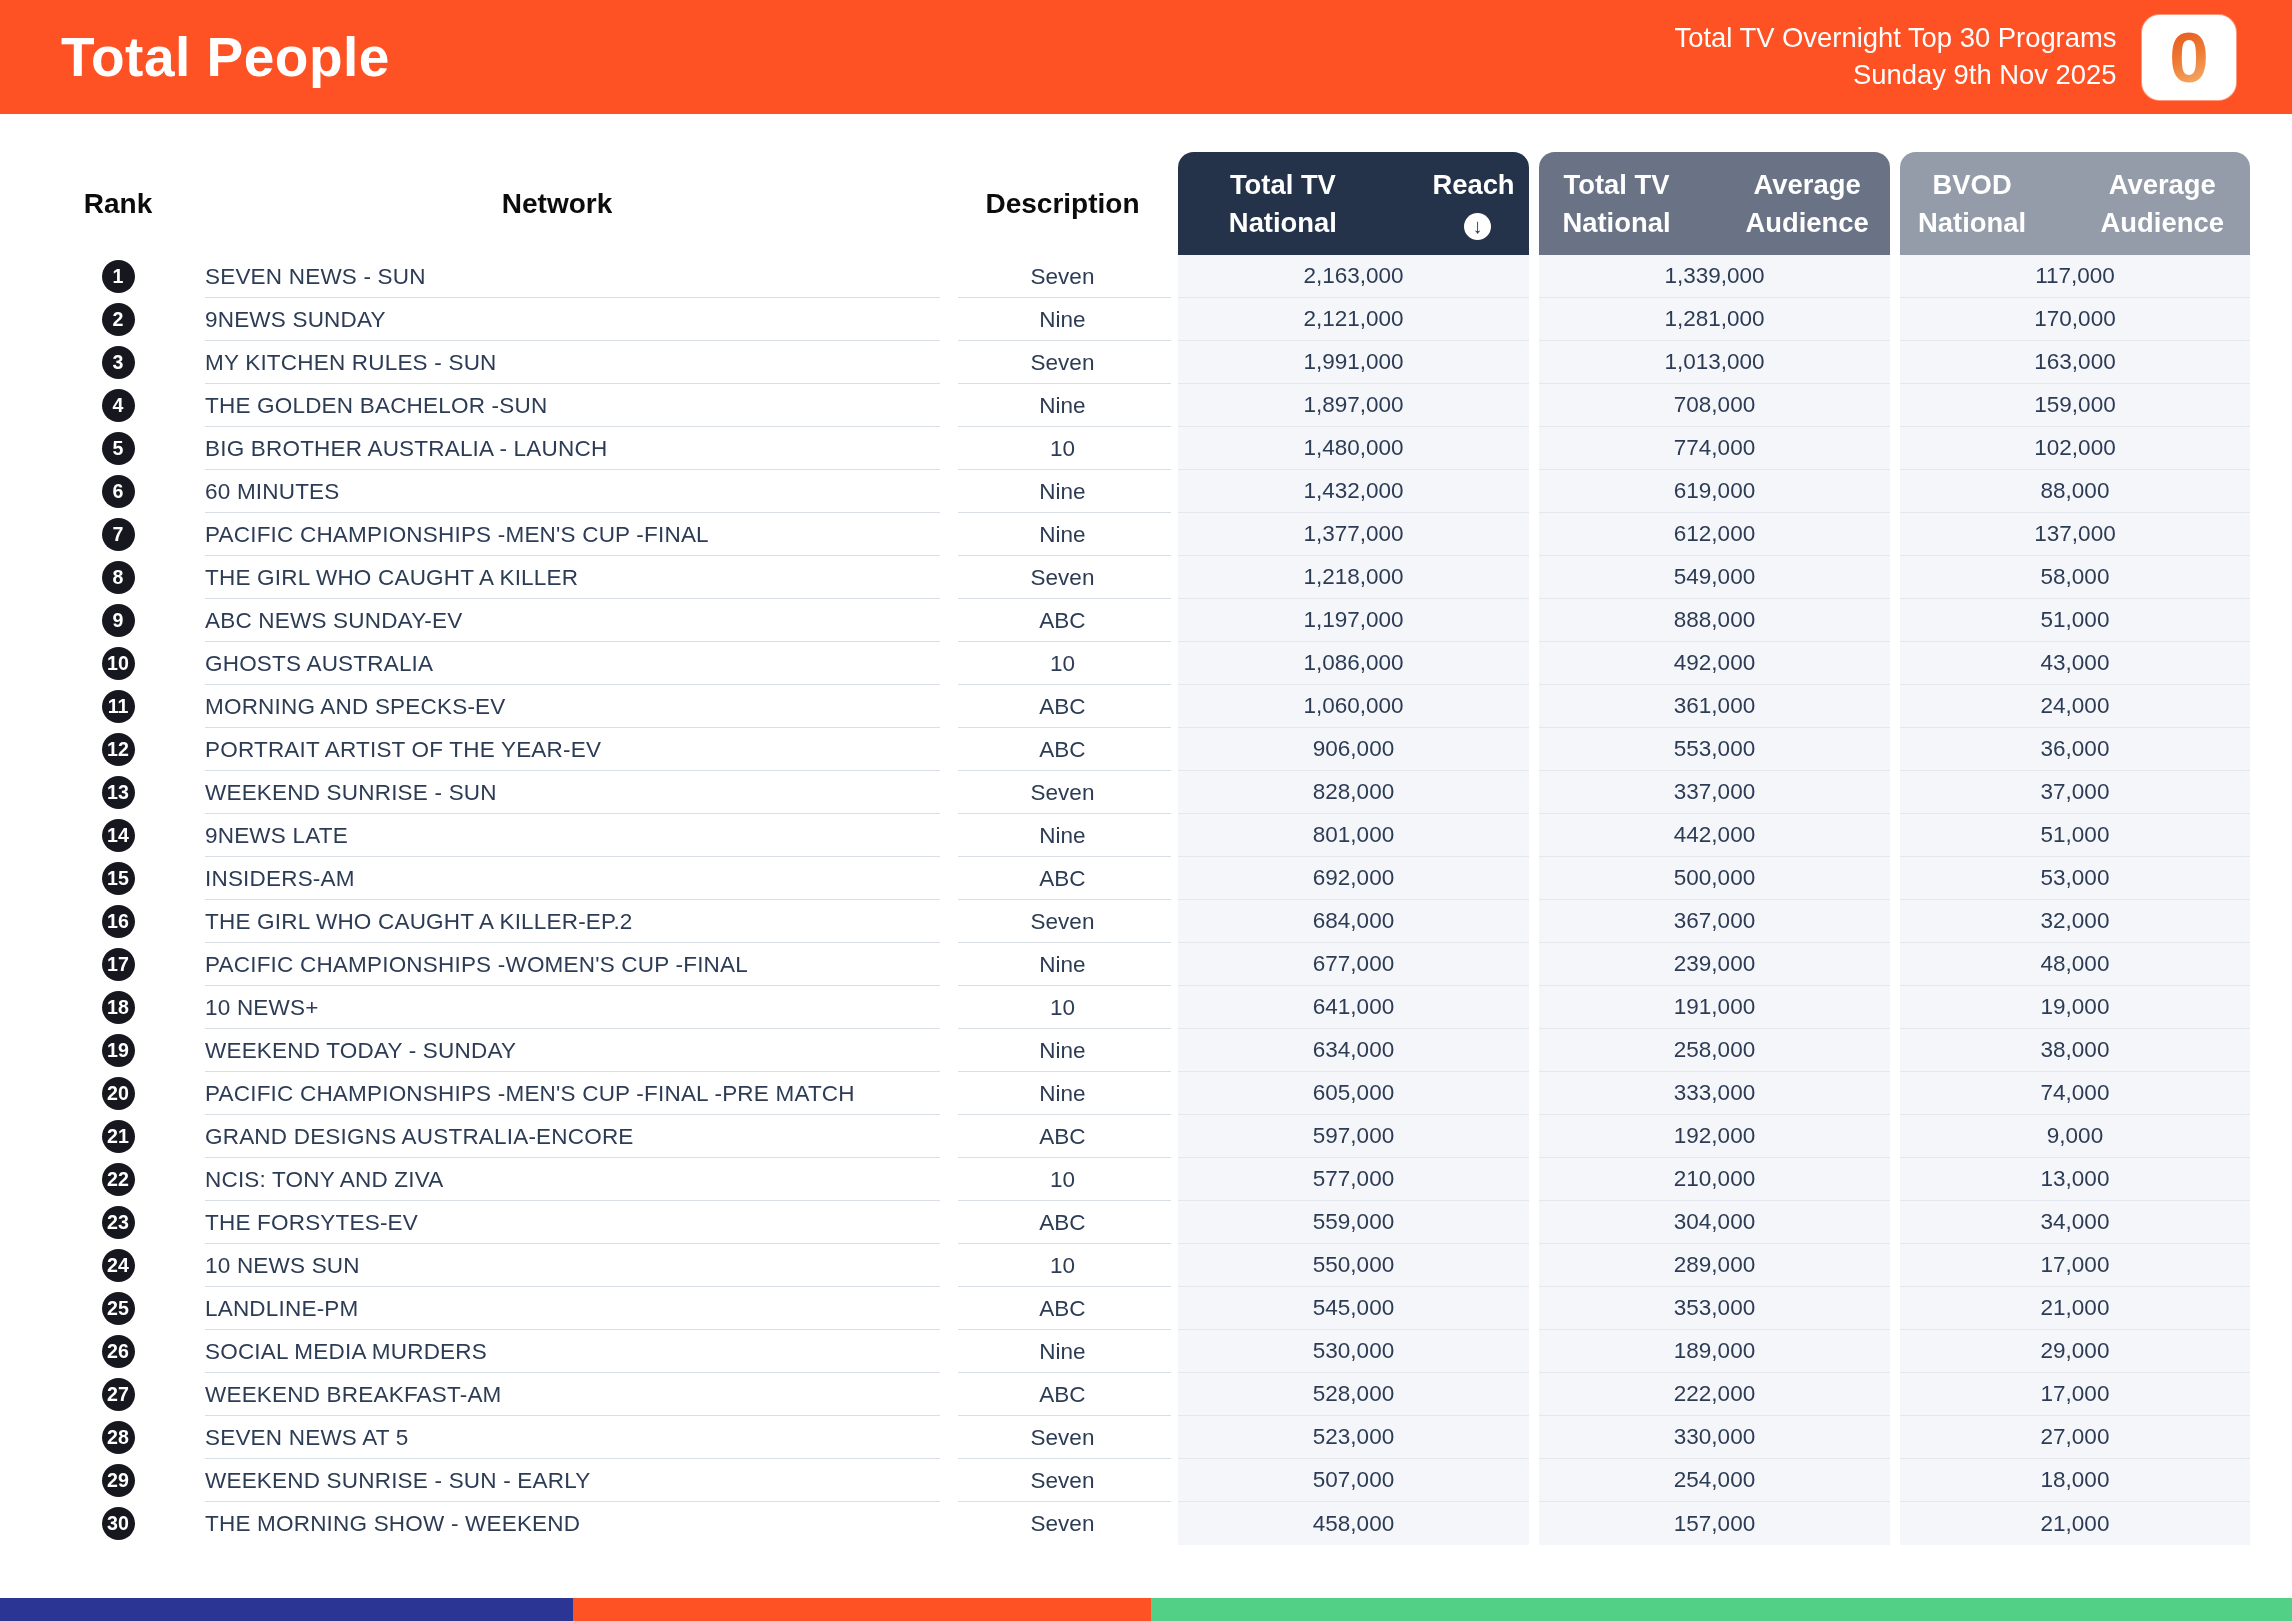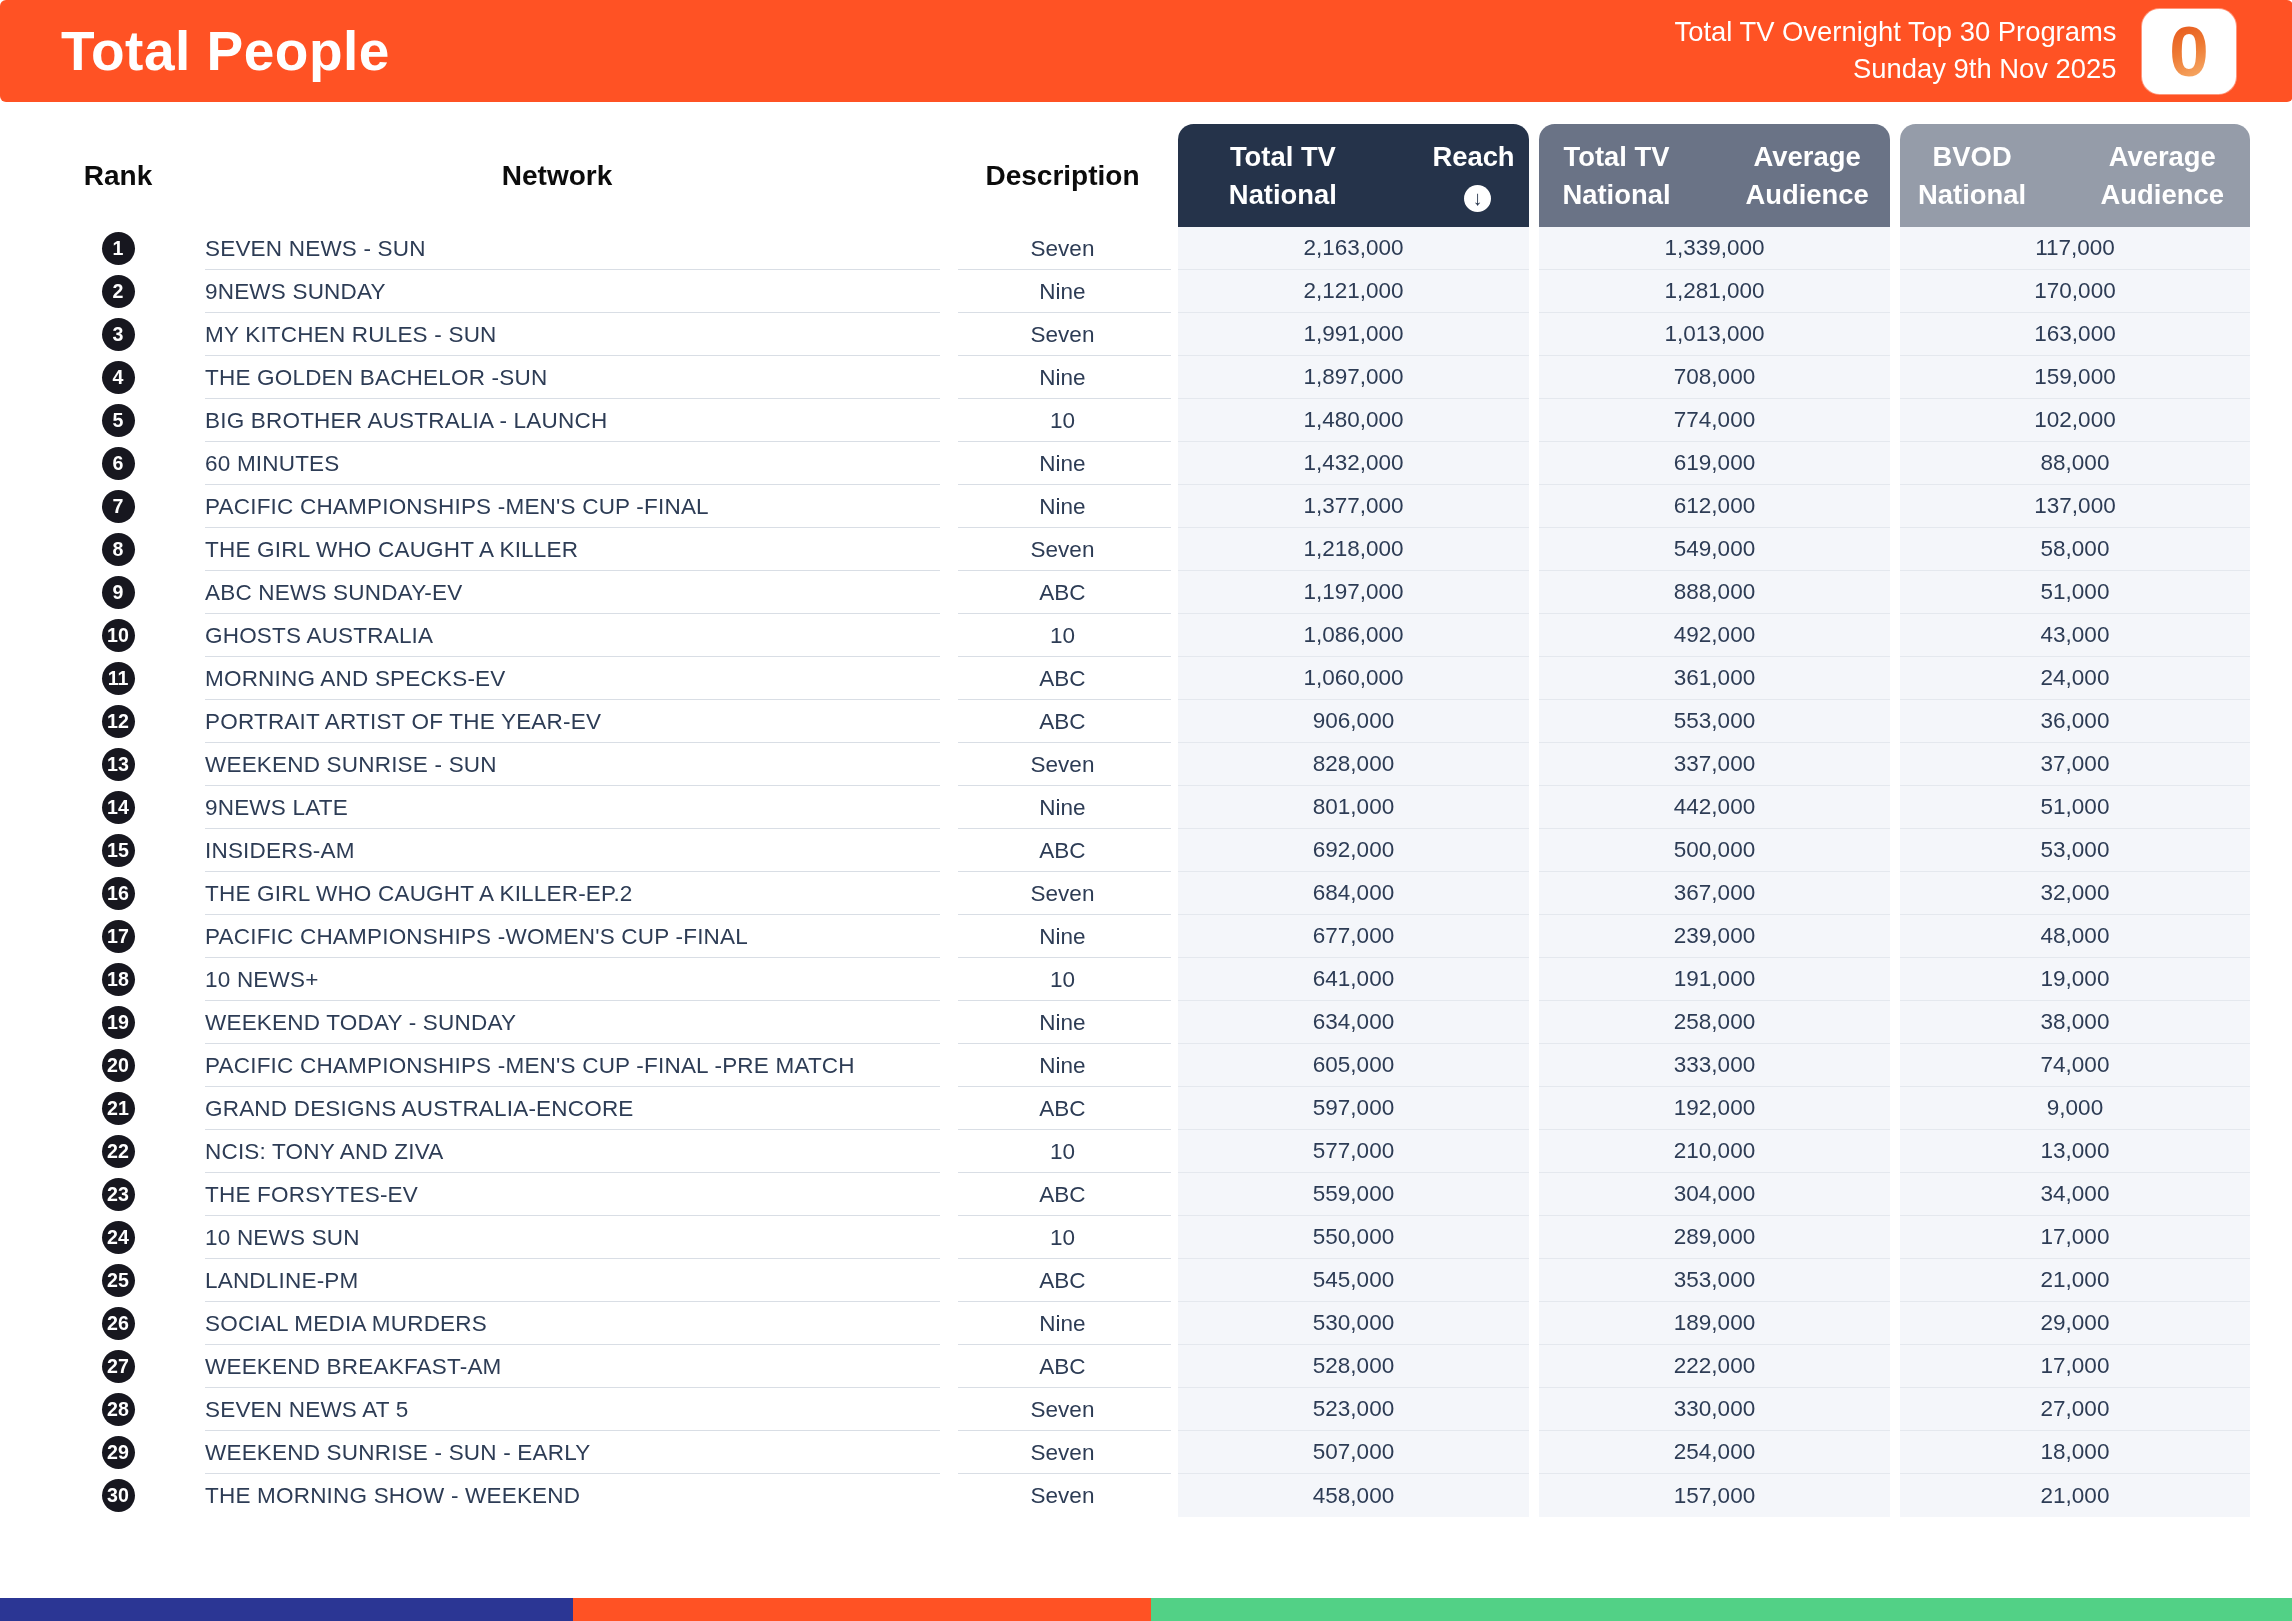--- a/index.html
+++ b/index.html
@@ -6,22 +6,22 @@
   html,body { margin:0; padding:0; }
   body {
     width:2293px; height:1621px; position:relative;
     background:#ffffff;
     font-family:"Liberation Sans", sans-serif;
     overflow:hidden;
   }
 
   
   .banner {
-    height:102px; width:100%;
-    display:flex; align-items:center;border-radius:6px;
+    height:114px; width:100%;
+    display:flex; align-items:center;
   }
   .banner-title {
     color:#fff; font-weight:bold; font-size:55px;
     padding-left:61px; letter-spacing:0.5px;
   }
   .banner-right {
     margin-left:auto; text-align:right; color:#fff;
     font-weight:normal; font-size:27.4px; line-height:1.35;
     padding-right:25.5px;
   }
@@ -33,21 +33,21 @@
   }
   .logo-zero {
     font-size:71px; font-weight:bold; line-height:1;
     background:linear-gradient(155deg,#e44d15 0%,#ee7a33 48%,#f9bd7b 100%);
     -webkit-background-clip:text; background-clip:text;
     -webkit-text-fill-color:transparent; color:#ee6a28;
   }
 
   
   .ratings-table {
-    position:absolute; left:74px; top:124px; width:2180px;
+    position:absolute; left:74px; top:152px; width:2180px;
   }
   .grid-row {
     display:grid;
     grid-template-columns:88px 790px 221px 361px 361px 360px;
   }
   .thead { height:103px; }
   .th-plain {
     display:flex; align-items:center; justify-content:center;
     font-size:28px; font-weight:bold; color:#0c0c0c;
   }

